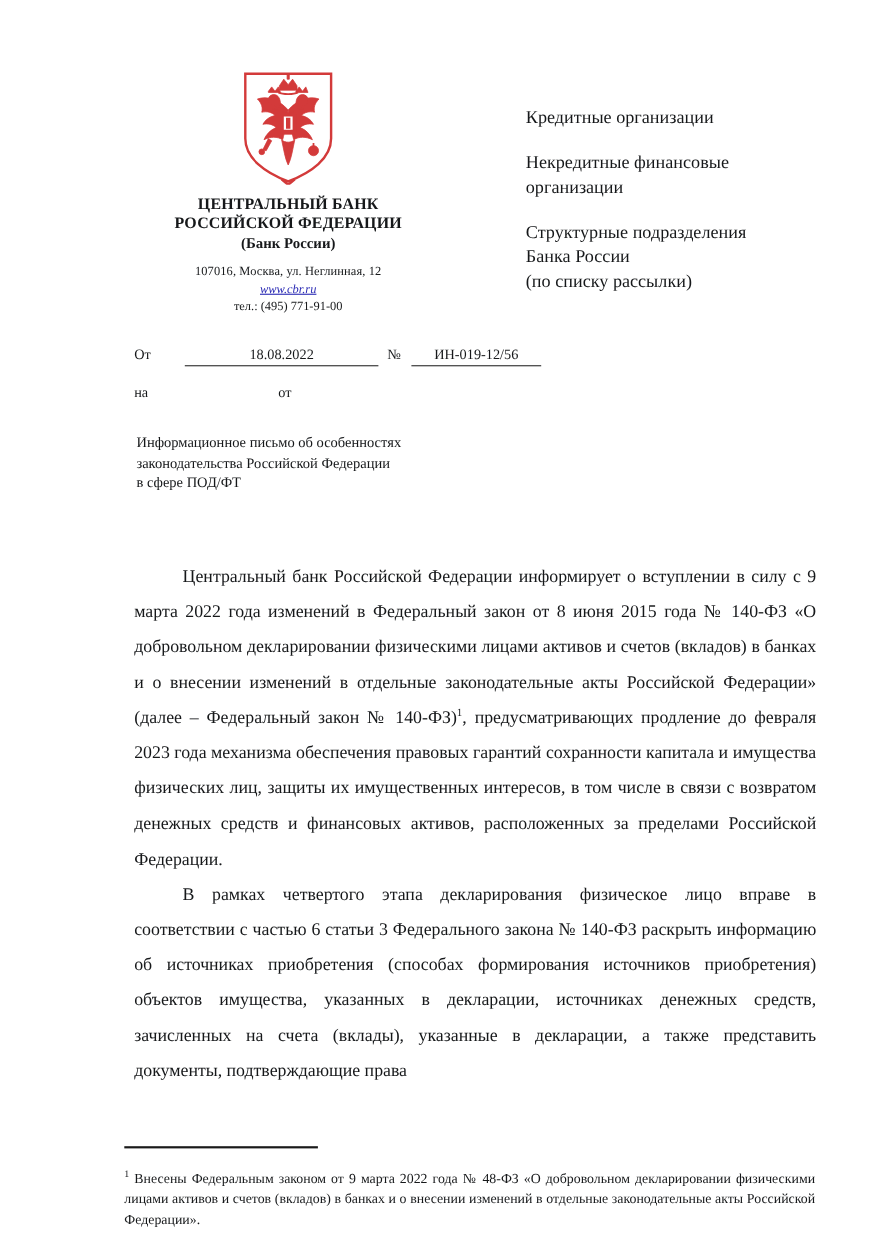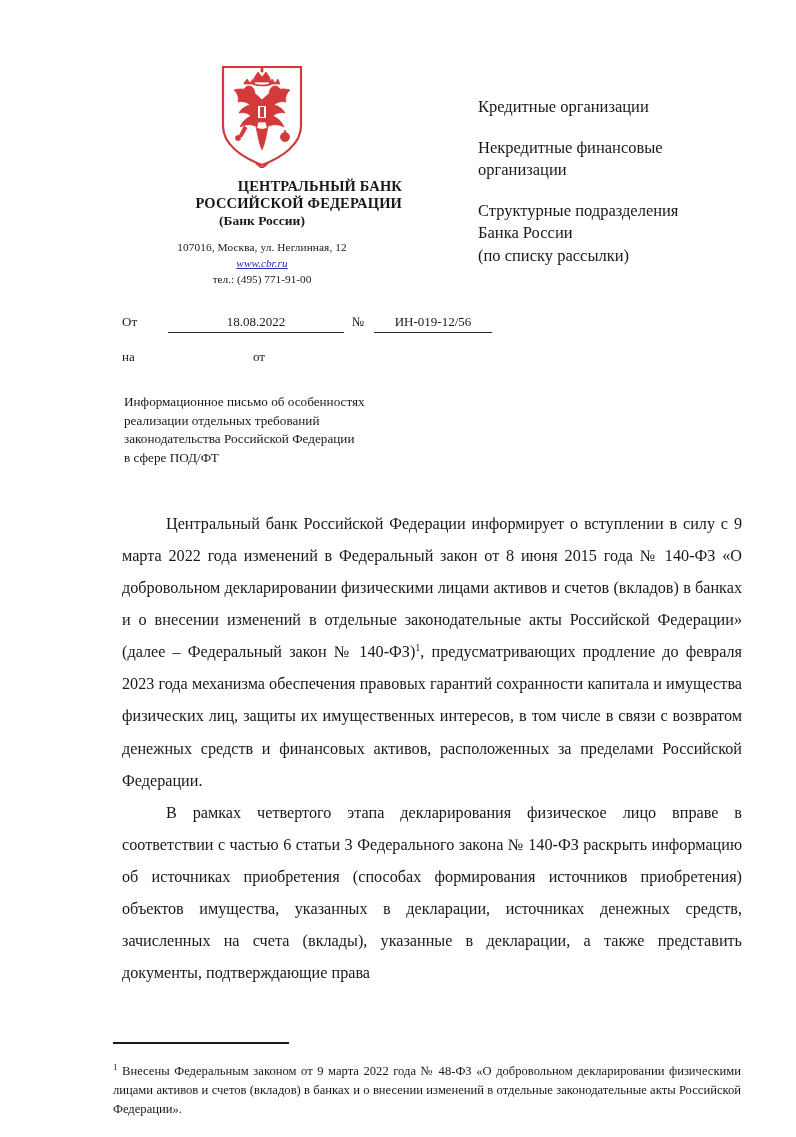--- a/index.html
+++ b/index.html
@@ -34,21 +34,20 @@
     height: 104px;
     margin: 0 auto 10px auto;
     display: block;
   }
   .org-name {
     font-weight: bold;
     font-size: 14.5px;
     line-height: 1.16;
     letter-spacing: 0.15px;
     text-transform: none;
-    text-align: right;
   }
   .org-sub {
     font-weight: bold;
     font-size: 13.5px;
     line-height: 1.25;
     margin-top: 1px;
   }
   .contacts {
     margin-top: 9px;
     font-size: 11.3px;
@@ -274,21 +273,20 @@
       <span class="ref-no-wrap">ИН-019-12/56</span>
     </div>
     <div class="refrow2">
       <span class="ref-label-na">на</span>
       <span class="ref-label-ot2">от</span>
     </div>
   </div>
 
   <div class="subject">
     <div>Информационное письмо об особенностях</div>
-    <div>реализации отдельных требований</div>
     <div>законодательства Российской Федерации</div>
     <div>в сфере ПОД/ФТ</div>
   </div>
 
   <div class="body-text">
     <p><span>Центральный банк Российской Федерации информирует о вступлении в силу с 9 марта 2022 года изменений в Федеральный закон от 8 июня 2015 года № 140-ФЗ «О добровольном декларировании физическими лицами активов и счетов (вкладов) в банках и о внесении изменений в отдельные законодательные акты Российской Федерации» (далее – Федеральный закон № 140-ФЗ)</span><span class="fnref">1</span><span>, предусматривающих продление до февраля 2023 года механизма обеспечения правовых гарантий сохранности капитала и имущества физических лиц, защиты их имущественных интересов, в том числе в связи с возвратом денежных средств и финансовых активов, расположенных за пределами Российской Федерации.</span></p>
     <p>В рамках четвертого этапа декларирования физическое лицо вправе в соответствии с частью 6 статьи 3 Федерального закона № 140-ФЗ раскрыть информацию об источниках приобретения (способах формирования источников приобретения) объектов имущества, указанных в декларации, источниках денежных средств, зачисленных на счета (вклады), указанные в декларации, а также представить документы, подтверждающие права</p>
   </div>
 
   <div class="footnote">

